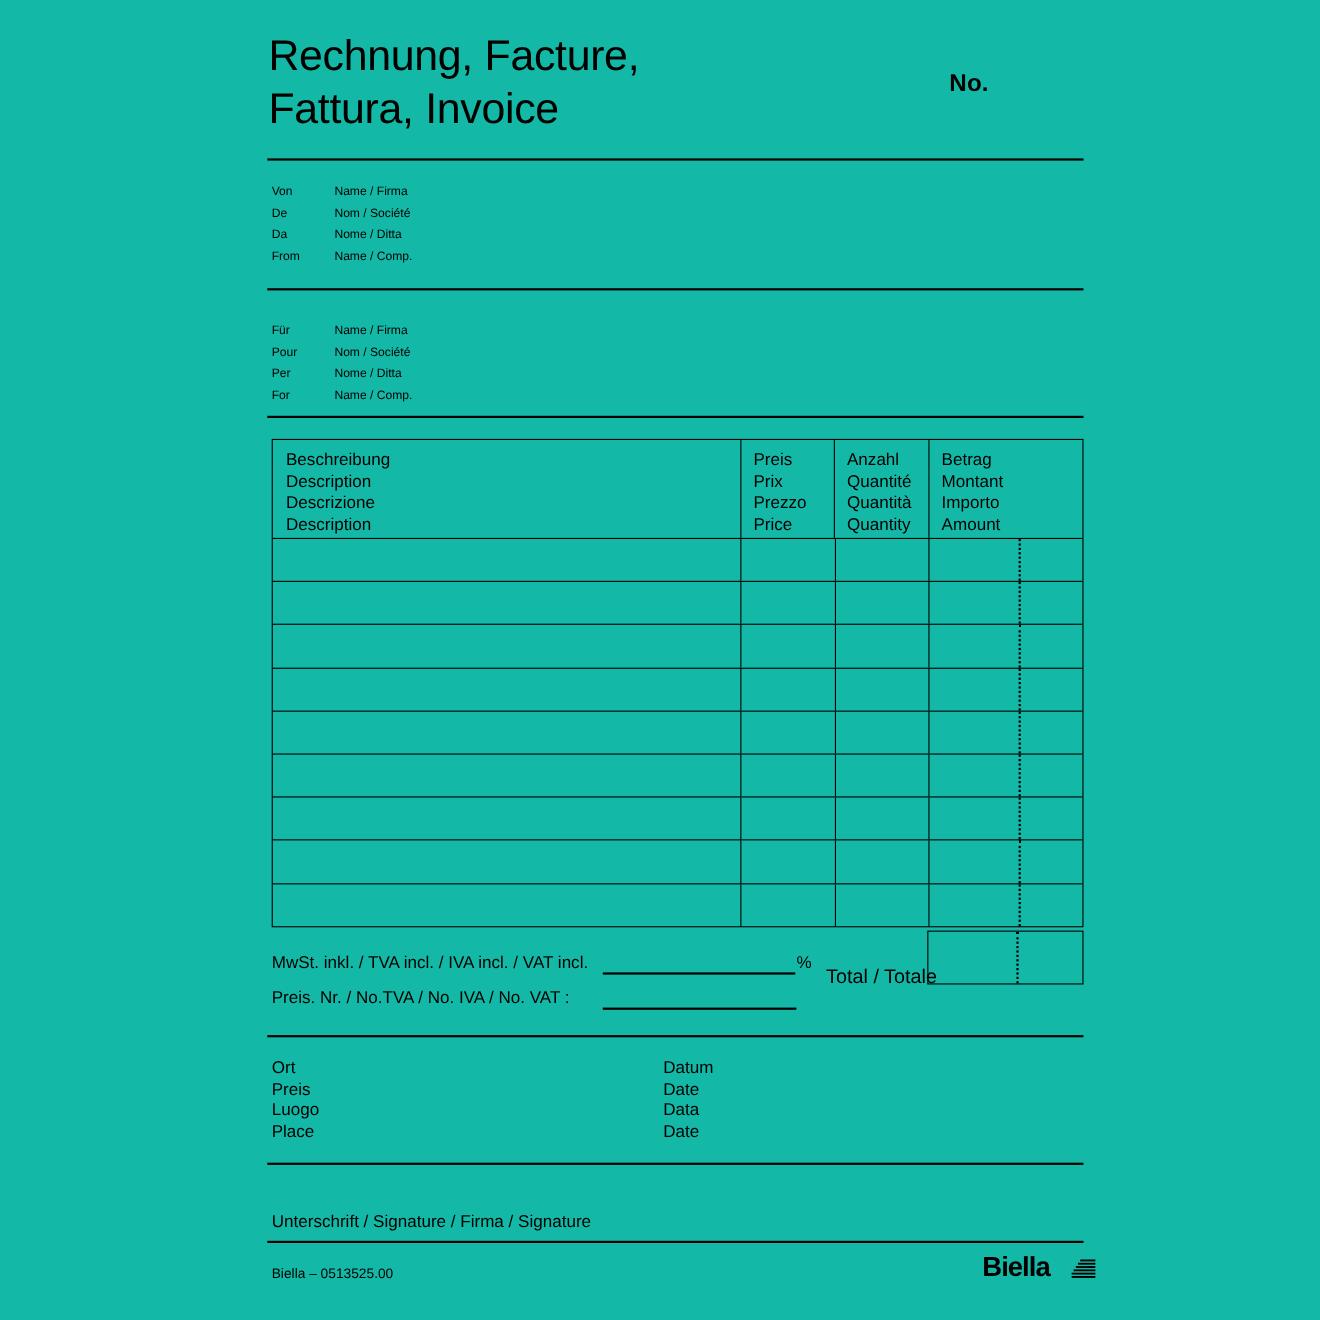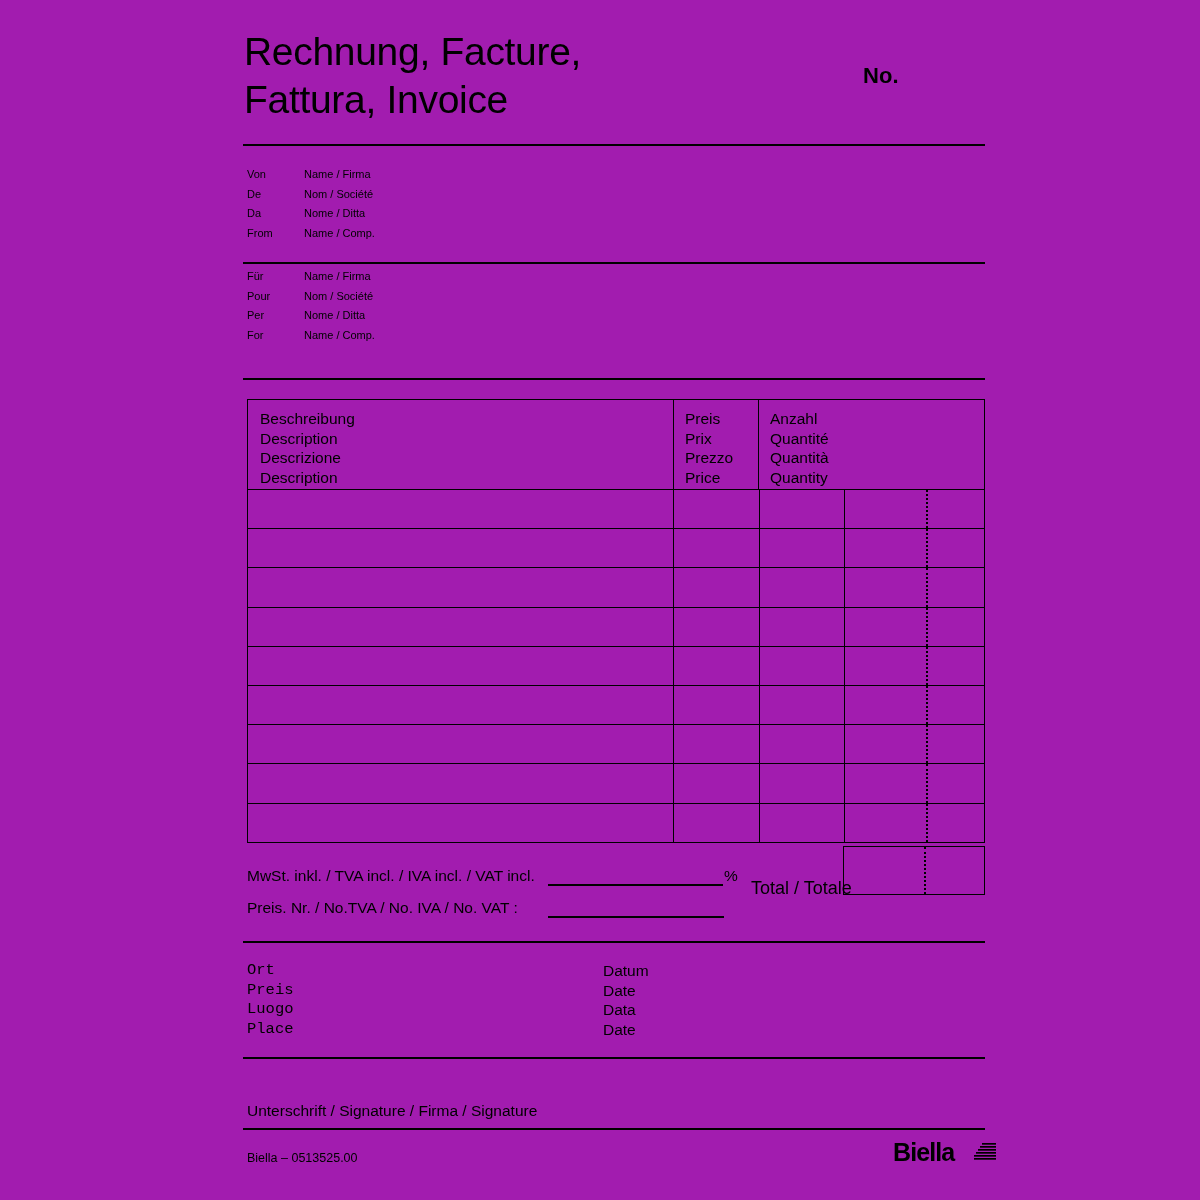--- a/index.html
+++ b/index.html
@@ -6,21 +6,21 @@
   html, body {
     width:1200px; height:1200px;
     background:#ffffff;
     font-family:"Liberation Sans", sans-serif;
     color:#000000;
     -webkit-font-smoothing:antialiased;
   }
   #page {
     position:relative;
     width:1200px; height:1200px;
-    background:#a21caf;
+    background:#14b8a6;
     overflow:hidden;
   }
 
   
   .title {
     position:absolute;
     left:244px; top:28px;
     width:640px;
     font-size:39px;
     font-weight:400;
@@ -148,21 +148,21 @@
     position:absolute;
     left:247px; top:1150px;
     font-size:12.5px;
     line-height:16px;
     white-space:nowrap;
   }
   .brand {
     position:absolute;
     left:893px; top:1139px;
     display:flex;
-    align-items:center;
+    align-items:flex-end;
     gap:20px;
   }
   .brand-word {
     font-size:25px;
     font-weight:700;
     letter-spacing:-0.9px;
     line-height:26px;
   }
   .brand-mark {
     display:block;
@@ -195,21 +195,21 @@
       <span class="addr-val">Nome / Ditta</span>
     </div>
     <div class="addr-row">
       <span class="addr-lang">From</span>
       <span class="addr-val">Name / Comp.</span>
     </div>
   </div>
 
   <div class="rule" style="top:262px;"></div>
 
-  <div class="addr-block" style="left:247px; top:267px;">
+  <div class="addr-block" style="left:247px; top:292px;">
     <div class="addr-row">
       <span class="addr-lang">Für</span>
       <span class="addr-val">Name / Firma</span>
     </div>
     <div class="addr-row">
       <span class="addr-lang">Pour</span>
       <span class="addr-val">Nom / Société</span>
     </div>
     <div class="addr-row">
       <span class="addr-lang">Per</span>
@@ -237,20 +237,26 @@
 Prix
 Prezzo
 Price</div>
       </div>
       <div class="cell c-qty">
         <div class="head-stack">Anzahl
 Quantité
 Quantità
 Quantity</div>
       </div>
+      <div class="cell c-amt">
+        <div class="head-stack">Betrag
+Montant
+Importo
+Amount</div>
+      </div>
     </div>
 
     <div class="trow">
       <div class="cell c-desc"></div>
       <div class="cell c-qty"></div>
       <div class="cell c-price"></div>
       <div class="cell c-amt">
         <span class="dotted-split"></span>
       </div>
     </div>
@@ -328,21 +334,21 @@
   <div class="vat-line" style="left:247px; top:898px;">Preis. Nr. / No.TVA / No. IVA / No. VAT :</div>
   <div class="vat-fill" style="left:548px; top:916px; width:176px;"></div>
 
   <div class="total-label">Total / Totale</div>
   <div class="total-box">
     <span class="dotted-split"></span>
   </div>
 
   <div class="rule" style="top:941px;"></div>
 
-  <div class="pd-block" style="left:247px; top:961px;font-family:Liberation Mono, monospace;">
+  <div class="pd-block" style="left:247px; top:961px;">
     <div class="pd-row">Ort</div>
     <div class="pd-row">Preis</div>
     <div class="pd-row">Luogo</div>
     <div class="pd-row">Place</div>
   </div>
 
   <div class="pd-block" style="left:603px; top:961px;">
     <div class="pd-row">Datum</div>
     <div class="pd-row">Date</div>
     <div class="pd-row">Data</div>

